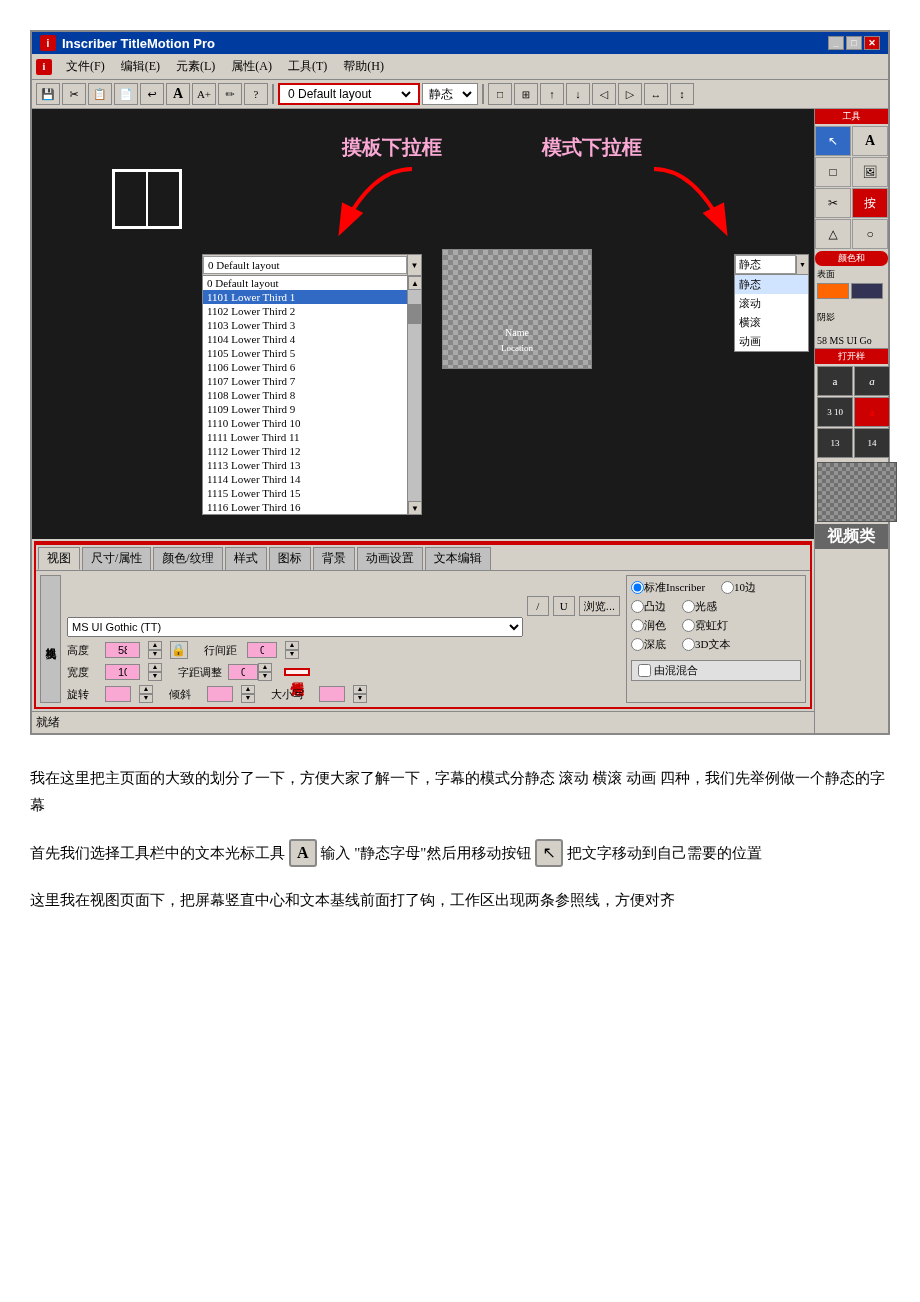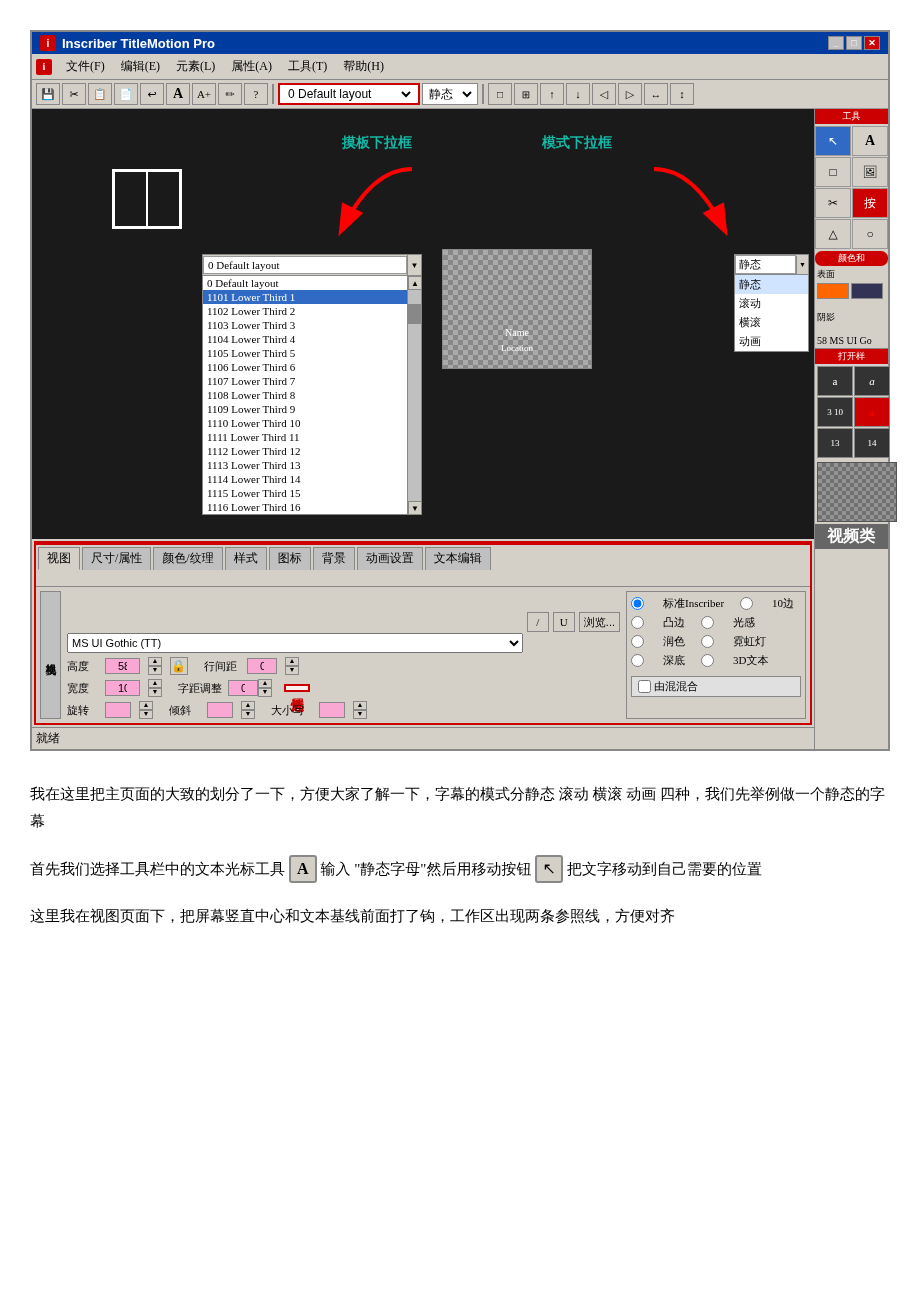--- a/index.html
+++ b/index.html
@@ -169,22 +169,22 @@
     .canvas-area {
       background: #1a1a1a;
       height: 430px;
       position: relative;
       overflow: hidden;
     }
 
     
     .annotation-text {
       position: absolute;
-      color: #14b8a6;
-      font-size: 14px;
+      color: #f9a8d4;
+      font-size: 20px;
       font-family: SimSun, serif;
       font-weight: bold;
       text-align: center;
     }
 
     
     .canvas-icon {
       position: absolute;
       top: 60px;
       left: 80px;
@@ -283,21 +283,21 @@
 
     
     .bottom-panel {
       background: #d4d0c8;
       border-top: 2px solid #cc0000;
     }
     .tab-bar {
       display: flex;
       background: #d4d0c8;
       border-bottom: 1px solid #888;
-      padding: 2px 2px 16px;
+      padding: 2px 2px 0;
     }
     .tab {
       padding: 2px 8px;
       font-size: 12px;
       border: 1px solid #888;
       border-bottom: none;
       background: #c0c0c0;
       cursor: pointer;
       margin-right: 2px;
     }
@@ -405,21 +405,21 @@
       padding: 4px;
       min-width: 180px;
     }
     .radio-row {
       display: flex;
       gap: 16px;
     }
     .radio-item {
       display: flex;
       align-items: center;
-      gap: 19px;
+      gap: 0;
       font-size: 11px;
       justify-content: space-between;
     }
     .radio-item input { margin: 0; }
 
     .blend-checkbox {
       display: flex;
       align-items: center;
       gap: 3px;
       font-size: 11px;

